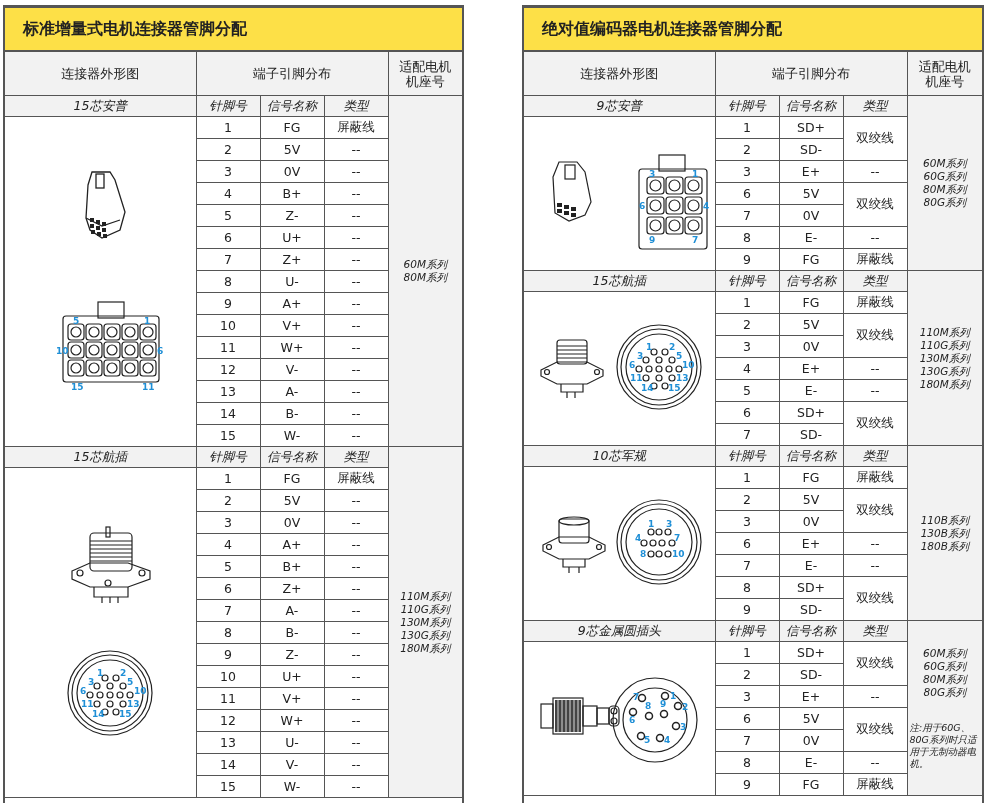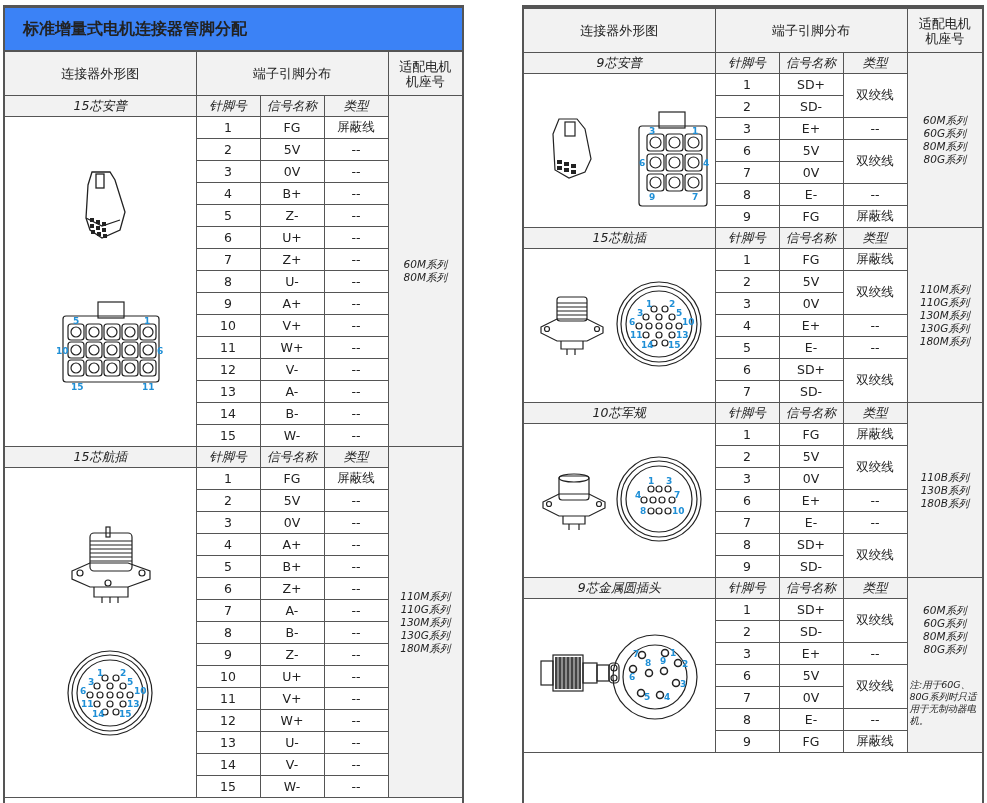--- a/index.html
+++ b/index.html
@@ -1,21 +1,21 @@
 <!DOCTYPE html>
 <html><head>
 <meta charset="utf-8">
 <style>
   html, body { margin: 0; padding: 0; background: #ffffff; }
   body { width: 987px; height: 803px; position: relative; overflow: hidden;
          font-family: "DejaVu Sans", "Liberation Sans", sans-serif; color: #222; }
   .panel { position: absolute; top: 5px; border-left: 2px solid #555; border-right: 2px solid #555; border-top: 3px solid #555; }
   .panel.left { left: 3px; width: 457px; height: 796px; }
   .panel.right { left: 522px; width: 458px; height: 796px; }
-  .title { height: 42px; background: #3b82f6; border-bottom: 1px solid #555;
+  .title { height: 42px; background: #fde047; border-bottom: 1px solid #555;
            font-weight: bold; font-size: 16px; line-height: 42px; padding-left: 18px; }
   table { border-collapse: collapse; table-layout: fixed; width: 100%; }
   td { border: 1px solid #555; text-align: center; font-size: 12.5px; padding: 0; overflow: hidden; }
   tr.head td { background: #f2f2f2; height: 43px; font-size: 13px; line-height: 15px; }
   tr.sub td { background: #f2f2f2; height: 20px; font-style: italic; }
   tr.row td { height: 21px; }
   td.left-cell { border-left: none; }
   td.right-cell { border-right: none; }
   td.img-cell { background: #fff; vertical-align: middle; }
   td.motor { font-size: 10.5px; line-height: 13px; background: #fff; vertical-align: middle; }
@@ -325,20 +325,21 @@
     <tr class="row">
           <td>15</td>
           <td>W-</td>
           <td>--</td>
         </tr>
   </tbody>
     </table>
 </div>
 
 <div class="panel right">
+  <div class="title">绝对值编码器电机连接器管脚分配</div>
   <table>
     <colgroup>
         <col style="width:191px">
         <col style="width:64px">
         <col style="width:64px">
         <col style="width:64px">
         <col style="width:75px">
       </colgroup>
     <tbody>
         <tr class="head">

